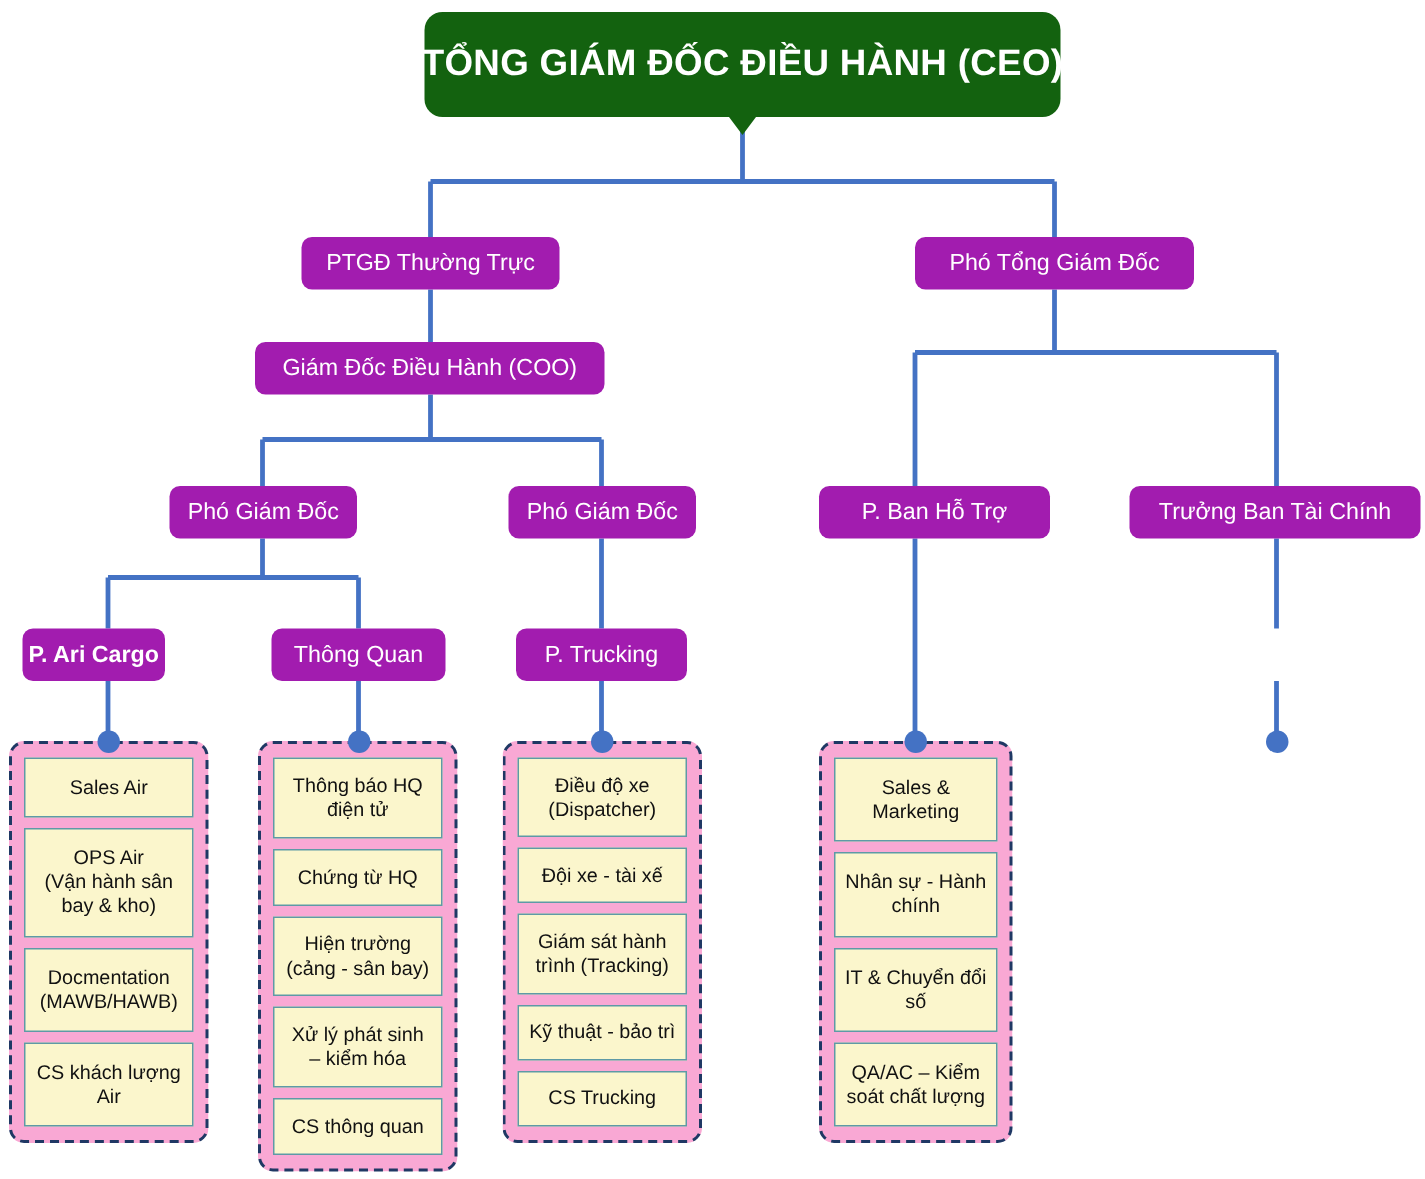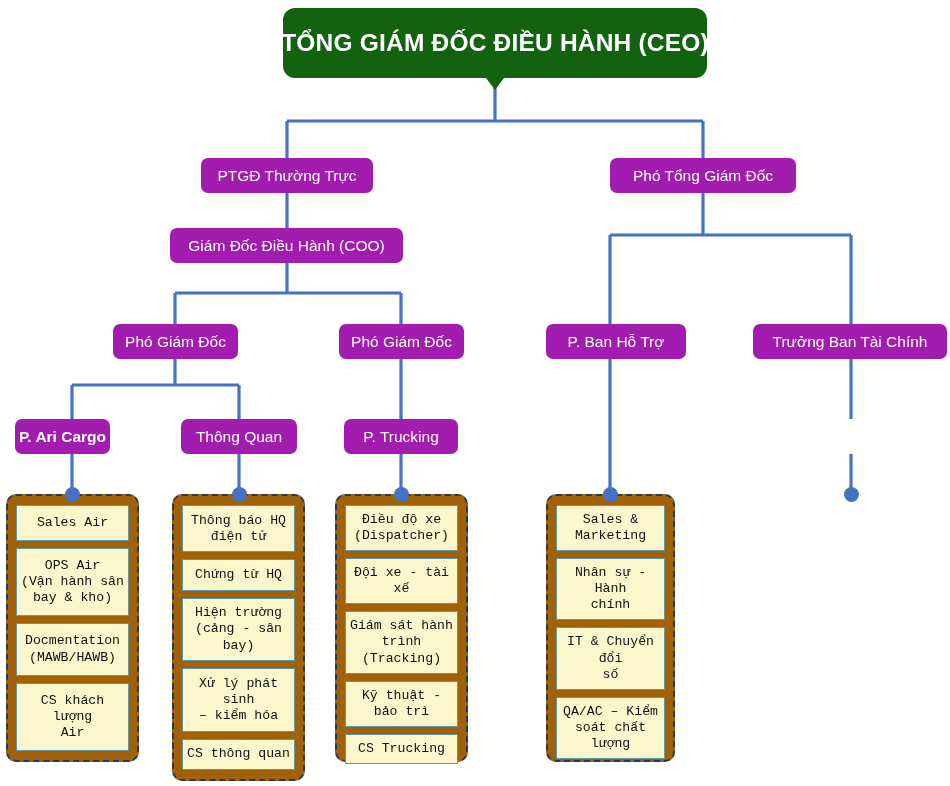--- a/index.html
+++ b/index.html
@@ -63,26 +63,25 @@
     font-weight: normal;
   }
 
   
   .group-box {
     position: absolute;
     z-index: 2;
     box-sizing: border-box;
     border: 2.2px dashed #1F3864;
     border-radius: 10px;
-    background: #a16207;
+    background: #f9a8d4;
     padding: 9px 8px 9px 8px;
     display: flex;
     flex-direction: column;
     gap: 7px;
-    font-family: Liberation Mono, monospace;
   }
 
   .leaf {
     box-sizing: border-box;
     background: #FBF6CC;
     border: 1.6px solid #5E9AA6;
     color: #111111;
     font-size: 13.2px;
     line-height: 1.22;
     display: flex;
@@ -171,21 +170,21 @@
   </div>
 
   <div class="node mgr" style="left:113px; top:324px; width:125px; height:35px;">
     <span>Phó Giám Đốc</span>
   </div>
 
   <div class="node mgr" style="left:339px; top:324px; width:125px; height:35px;">
     <span>Phó Giám Đốc</span>
   </div>
 
-  <div class="node mgr" style="left:546px; top:324px; width:140px; height:35px;">
+  <div class="node mgr" style="left:546px; top:324px; width:154px; height:35px;">
     <span>P. Ban Hỗ Trợ</span>
   </div>
 
   <div class="node mgr" style="left:753px; top:324px; width:194px; height:35px;">
     <span>Trưởng Ban Tài Chính</span>
   </div>
 
   <div class="node mgr" style="left:15px; top:419px; width:95px; height:35px;font-weight:bold;">
     <span>P. Ari Cargo</span>
   </div>

